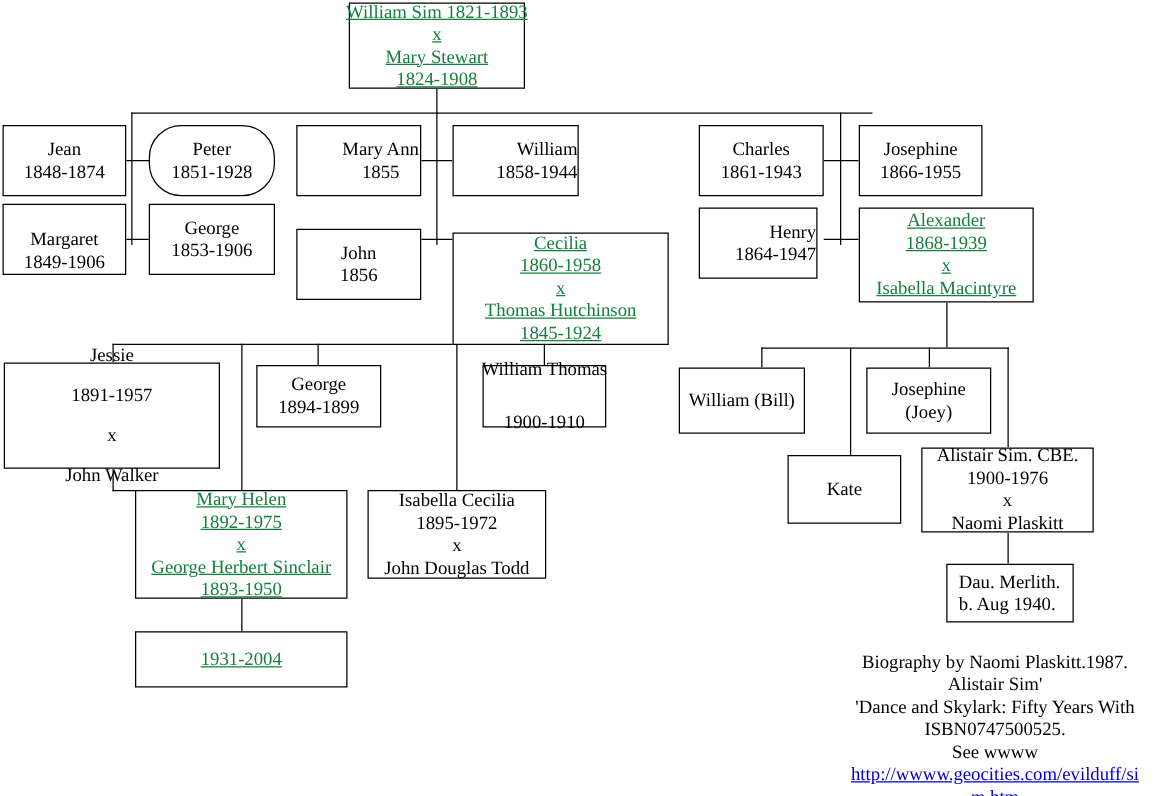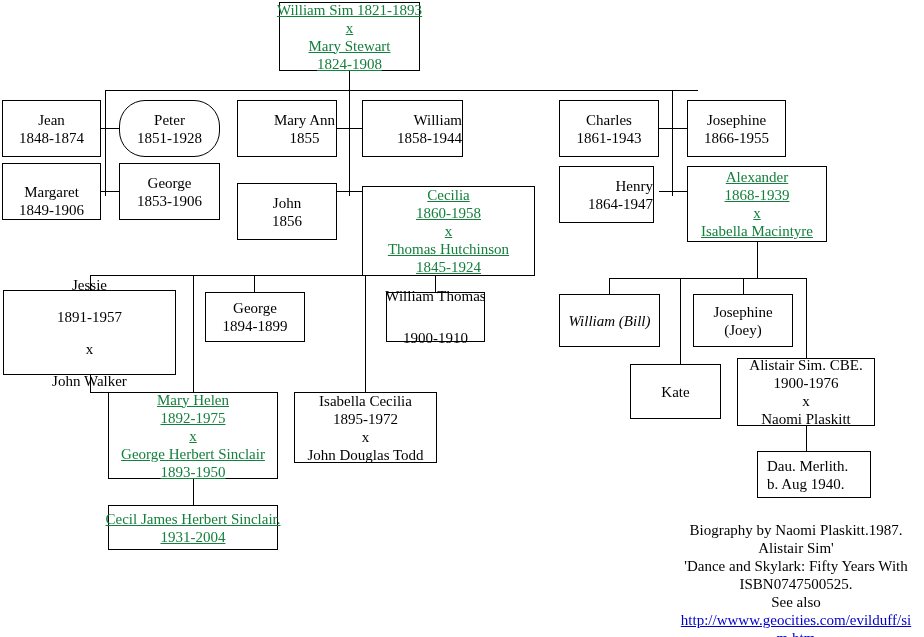--- a/index.html
+++ b/index.html
@@ -185,21 +185,21 @@
   <div class="box" style="left:205px; top:292px; width:100px; height:50px;">
     <span class="ln">George</span>
     <span class="ln">1894-1899</span>
   </div>
 
   <div class="box" style="left:386px; top:292px; width:99px; height:50px;gap:24px;">
     <span class="ln">William Thomas</span>
     <span class="ln">1900-1910</span>
   </div>
 
-  <div class="box" style="left:559px; top:294px; width:101px; height:53px;font-style:italic;">
+  <div class="box" style="left:543px; top:294px; width:101px; height:53px;">
     <span class="ln">William (Bill)</span>
   </div>
 
   <div class="box" style="left:693px; top:294px; width:100px; height:53px;">
     <span class="ln">Josephine</span>
     <span class="ln">(Joey)</span>
   </div>
 
   <div class="box" style="left:630px; top:364px; width:91px; height:55px;">
     <span class="ln">Kate</span>
@@ -220,32 +220,31 @@
     <span class="ln link">1893-1950</span>
   </div>
 
   <div class="box" style="left:294px; top:392px; width:143px; height:71px;">
     <span class="ln">Isabella Cecilia</span>
     <span class="ln">1895-1972</span>
     <span class="ln">x</span>
     <span class="ln">John Douglas Todd</span>
   </div>
 
-  <div class="box left-align" style="left:757px; top:451px; width:114px; height:47px;">
+  <div class="box left-align" style="left:757px; top:451px; width:102px; height:47px;">
     <span class="ln">Dau. Merlith.</span>
     <span class="ln">b. Aug 1940.</span>
   </div>
 
   <div class="box" style="left:108px; top:505px; width:170px; height:45px;">
-    <span class="ln link">Cecil James Herbert Sinclair.</span>
     <span class="ln link">1931-2004</span>
   </div>
 
   <div class="note" style="left:680px; top:521px; width:232px;">
     <span class="ln">Biography by Naomi Plaskitt.1987.</span>
     <span class="ln">Alistair Sim'</span>
     <span class="ln">'Dance and Skylark: Fifty Years With</span>
     <span class="ln">ISBN0747500525.</span>
-    <span class="ln">See also</span>
+    <span class="ln">See wwww</span>
     <span class="ln urlline">http://wwww.geocities.com/evilduff/sim.htm</span>
   </div>
 
 </div>
 
 </body></html>

